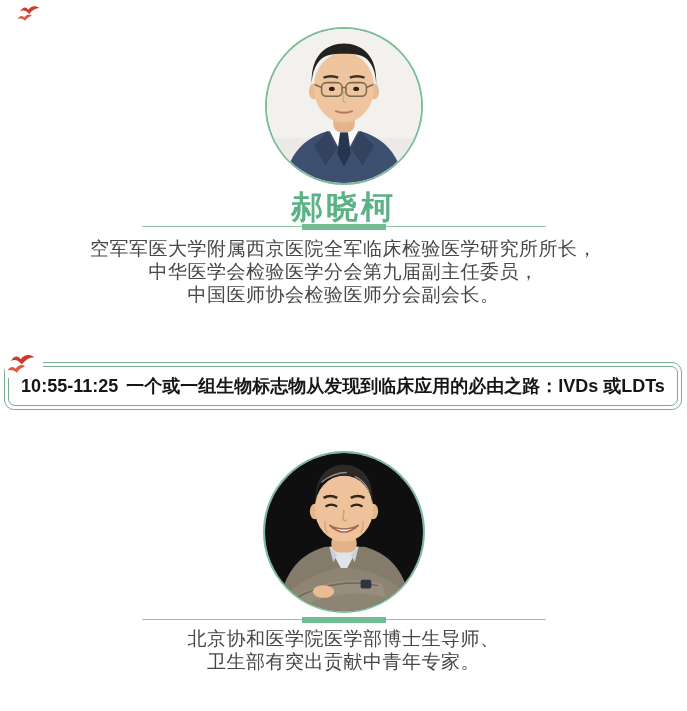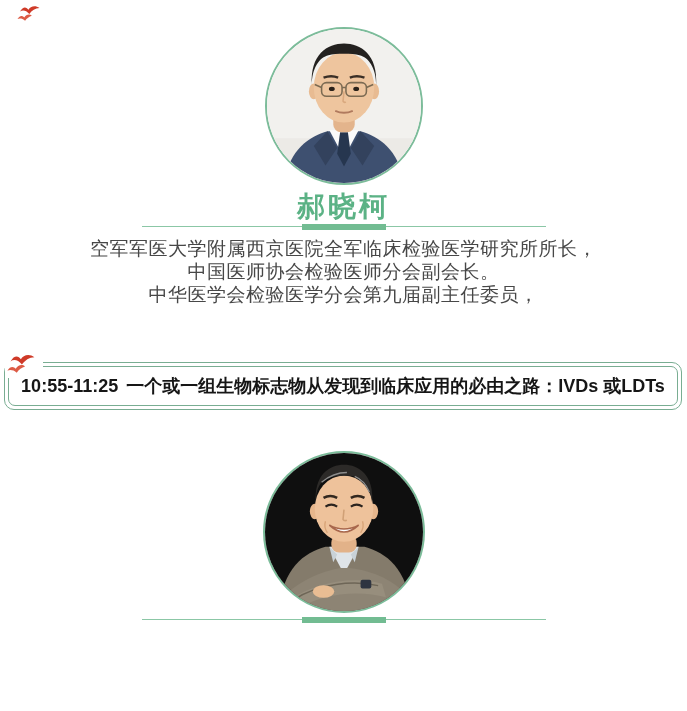--- a/index.html
+++ b/index.html
@@ -16,21 +16,21 @@
   .speaker { text-align:center; }
   .avatar-ring {
     margin:0 auto; border-radius:50%; overflow:hidden; background:#fff;
     border:2px solid var(--ring,#7cbc9a);
   }
   .s1 .avatar-ring { width:154px; height:154px; margin-top:27px; }
   .s2 .avatar-ring { width:158px; height:158px; margin-top:41px; }
   .avatar-ring svg { display:block; width:100%; height:100%; }
 
   .name {
-    margin-top:9px; font-size:28px; font-weight:bold; line-height:26px;
+    margin-top:9px; font-size:32px; font-weight:bold; line-height:26px;
     letter-spacing:3px; color:var(--accent,#5bb285);
   }
   .divider { position:relative; width:404px; height:6px; margin:4px auto 0; }
   .divider .thin { position:absolute; left:0; right:0; top:2px; height:1px; background:var(--line,#8bc7a6); }
   .divider .thick { position:absolute; left:50%; transform:translateX(-50%); top:0; width:84px; height:6px; background:var(--seg,#72bc92); }
 
   .bio { margin-top:7px; font-size:19px; line-height:23px; color:#474747; letter-spacing:0.5px; }
   .s2 .bio { margin-top:4px; }
 
   
@@ -90,22 +90,22 @@
         <path d="M70,84 Q79,88 88,84" stroke="#b07a5e" stroke-width="2" fill="none"></path>
       </svg>
     </div>
     <div class="name">郝晓柯</div>
     <div class="divider">
       <span class="thin"></span>
       <span class="thick"></span>
     </div>
     <div class="bio">
       <div>空军军医大学附属西京医院全军临床检验医学研究所所长，</div>
+      <div>中华医学会检验医学分会第九届副主任委员，</div>
       <div>中国医师协会检验医师分会副会长。</div>
-      <div>中华医学会检验医学分会第九届副主任委员，</div>
     </div>
   </div>
 
   <div class="session-wrap">
     <div class="box-outer">
       <div class="box-inner">
         <div class="session-text">
           <span class="time">10:55-11:25</span><span>一个或一组生物标志物从发现到临床应用的必由之路：IVDs 或LDTs</span>
         </div>
       </div>
@@ -143,15 +143,19 @@
         <path d="M88,55 Q94,51 100,55" stroke="#2b241f" stroke-width="2.2" fill="none"></path>
         <path d="M81,58 L80,68 Q81,70 84,69" stroke="#d0a076" stroke-width="1.6" fill="none"></path>
         <path d="M66,74 Q81,88 96,74 Q81,82 66,74 Z" fill="#ffffff" stroke="#a8674c" stroke-width="1.6"></path>
         <path d="M62,70 Q60,76 64,82 M100,70 Q102,76 98,82" stroke="#d8a478" stroke-width="1.4" fill="none"></path>
       </svg>
     </div>
     <div class="divider">
       <span class="thin"></span>
       <span class="thick"></span>
     </div>
+    <div class="bio">
+      <div>北京协和医学院医学部博士生导师、</div>
+      <div>卫生部有突出贡献中青年专家。</div>
+    </div>
   </div>
 
 </div>
 
 </body></html>

